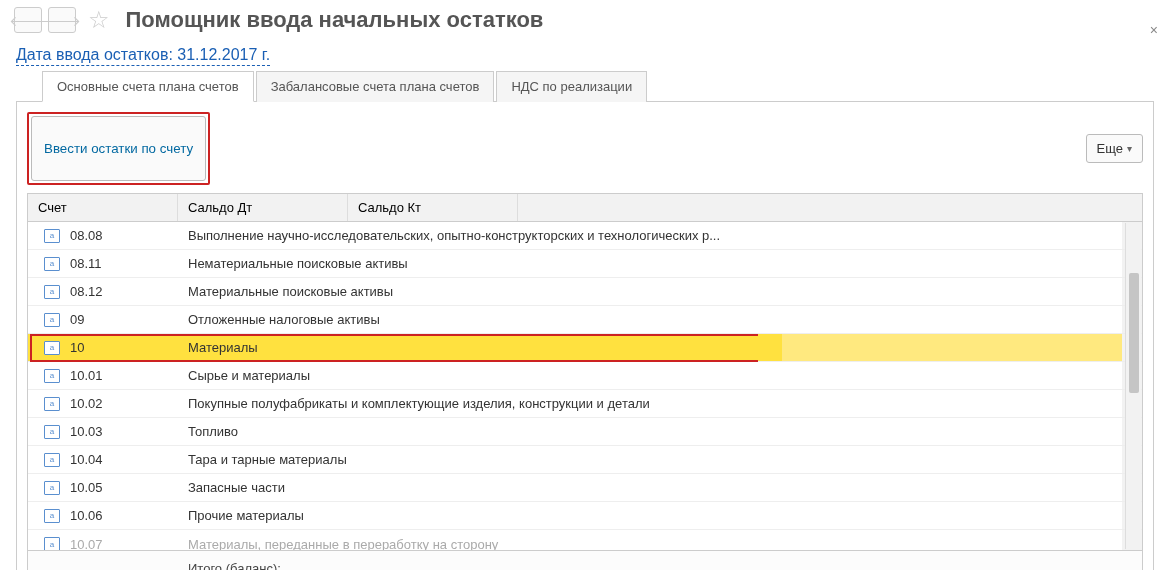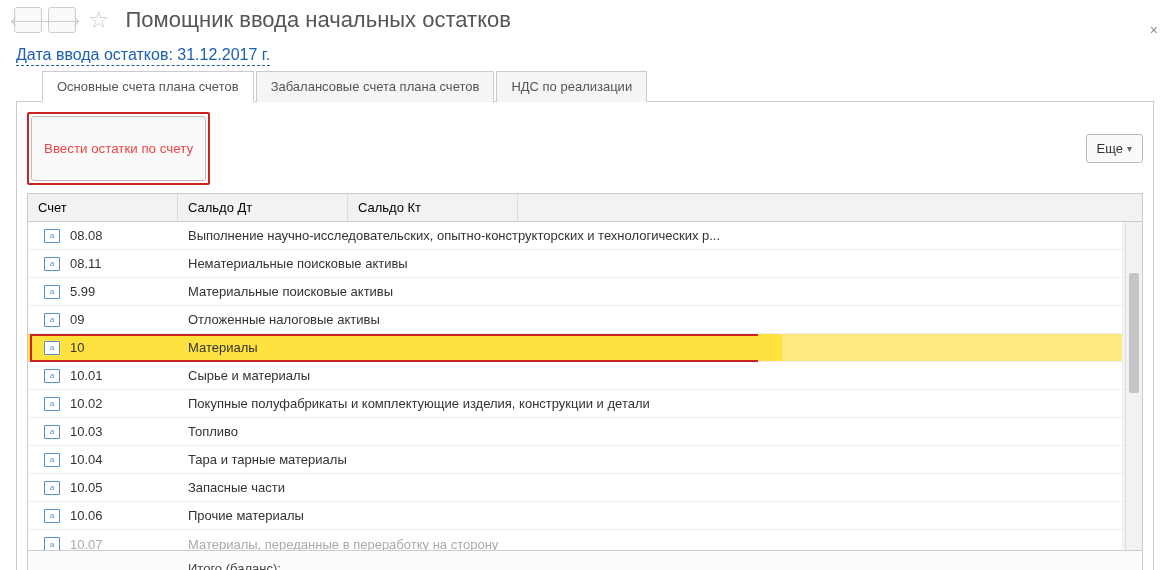--- a/index.html
+++ b/index.html
@@ -35,21 +35,21 @@
   }
   .nav-btn.disabled { color: #ccc; cursor: default; }
   .star {
     color: #ccc;
     font-size: 24px;
     margin: 0 6px;
   }
   .page-title {
     font-size: 22px;
     color: #555;
-    font-weight: normal;
+    font-weight: bold;
     margin: 0 0 0 4px;
   }
   .close-x {
     position: absolute;
     right: 12px;
     top: 22px;
     font-size: 14px;
     color: #888;
     cursor: pointer;
   }
@@ -94,21 +94,21 @@
     display: flex;
     align-items: center;
     margin-bottom: 8px;
   }
   .btn {
     border: 1px solid #bbb;
     background: #fafafa;
     padding: 24px 12px;
     border-radius: 3px;
     cursor: pointer;
-    color: #ef4444;
+    color: #0369a1;
   }
   .highlight-red {
     border: 2px solid #c22;
     border-radius: 2px;
   }
   .spacer { flex: 1; }
   .more-btn {
     border: 1px solid #bbb;
     background: #fafafa;
     padding: 6px 10px;
@@ -285,21 +285,21 @@
             <span>08.11</span>
           </div>
           <div class="cell col-name">Нематериальные поисковые активы</div>
           <div class="cell col-dt"></div>
           <div class="cell col-kt"></div>
           <div class="cell col-sb"></div>
         </div>
         <div class="row">
           <div class="cell col-acc">
             <span class="acc-ico">а</span>
-            <span>5.99</span>
+            <span>08.12</span>
           </div>
           <div class="cell col-name">Материальные поисковые активы</div>
           <div class="cell col-dt"></div>
           <div class="cell col-kt"></div>
           <div class="cell col-sb"></div>
         </div>
         <div class="row">
           <div class="cell col-acc">
             <span class="acc-ico">а</span>
             <span>09</span>

